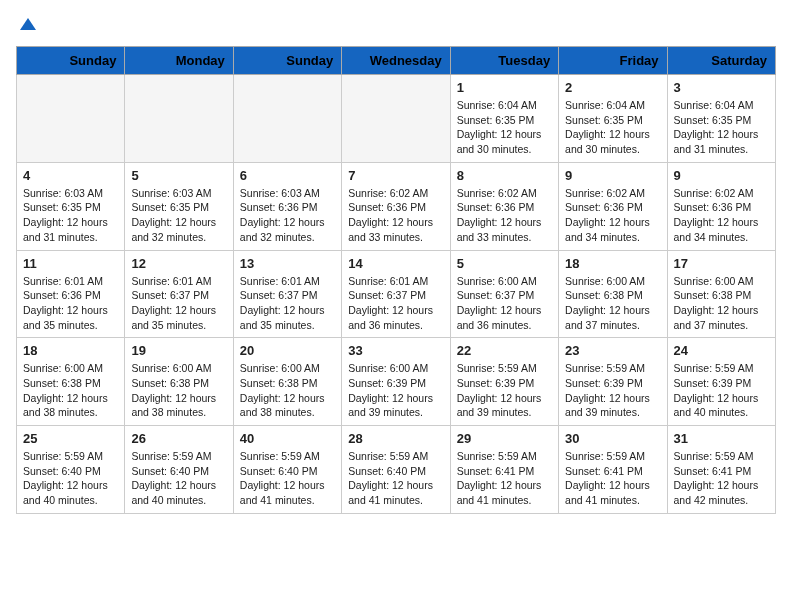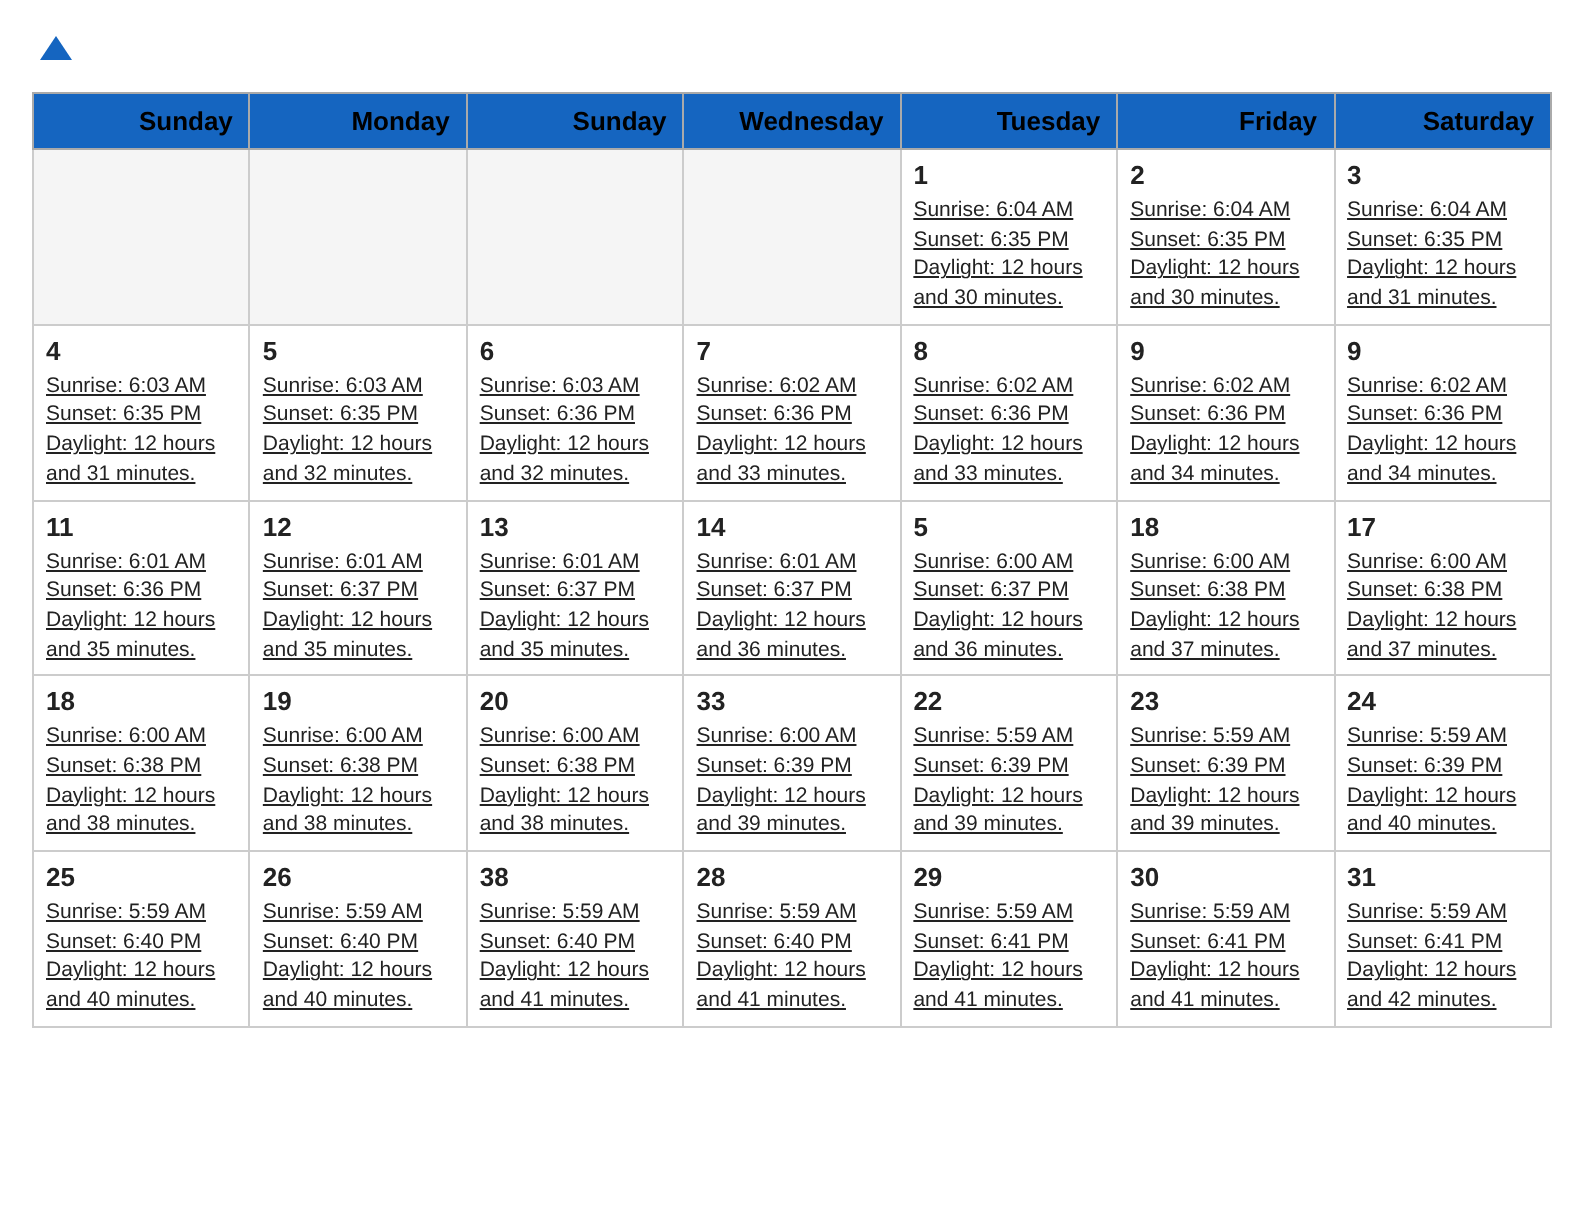--- a/index.html
+++ b/index.html
@@ -66,21 +66,20 @@
     }
     .day-num {
       font-size: 13px;
       font-weight: bold;
       margin-bottom: 3px;
     }
     .day-info {
       font-size: 10.5px;
       line-height: 1.4;
       color: #222;
-      text-decoration: underline;
     }
   </style>
 </head>
 <body>
 
 <div class="header-area">
   <div class="logo">
     <div class="logo-line">
       <span style="font-size:20px;font-weight:bold;color:#1a1a2e;"></span>
       <svg width="20" height="20" viewBox="0 0 20 20" style="margin-left:2px;">
@@ -221,21 +220,21 @@
       <tr>
         <td>
           <div class="day-num">25</div>
           <div class="day-info">Sunrise: 5:59 AM<br>Sunset: 6:40 PM<br>Daylight: 12 hours<br>and 40 minutes.</div>
         </td>
         <td>
           <div class="day-num">26</div>
           <div class="day-info">Sunrise: 5:59 AM<br>Sunset: 6:40 PM<br>Daylight: 12 hours<br>and 40 minutes.</div>
         </td>
         <td>
-          <div class="day-num">38</div>
+          <div class="day-num">40</div>
           <div class="day-info">Sunrise: 5:59 AM<br>Sunset: 6:40 PM<br>Daylight: 12 hours<br>and 41 minutes.</div>
         </td>
         <td>
           <div class="day-num">28</div>
           <div class="day-info">Sunrise: 5:59 AM<br>Sunset: 6:40 PM<br>Daylight: 12 hours<br>and 41 minutes.</div>
         </td>
         <td>
           <div class="day-num">29</div>
           <div class="day-info">Sunrise: 5:59 AM<br>Sunset: 6:41 PM<br>Daylight: 12 hours<br>and 41 minutes.</div>
         </td>

